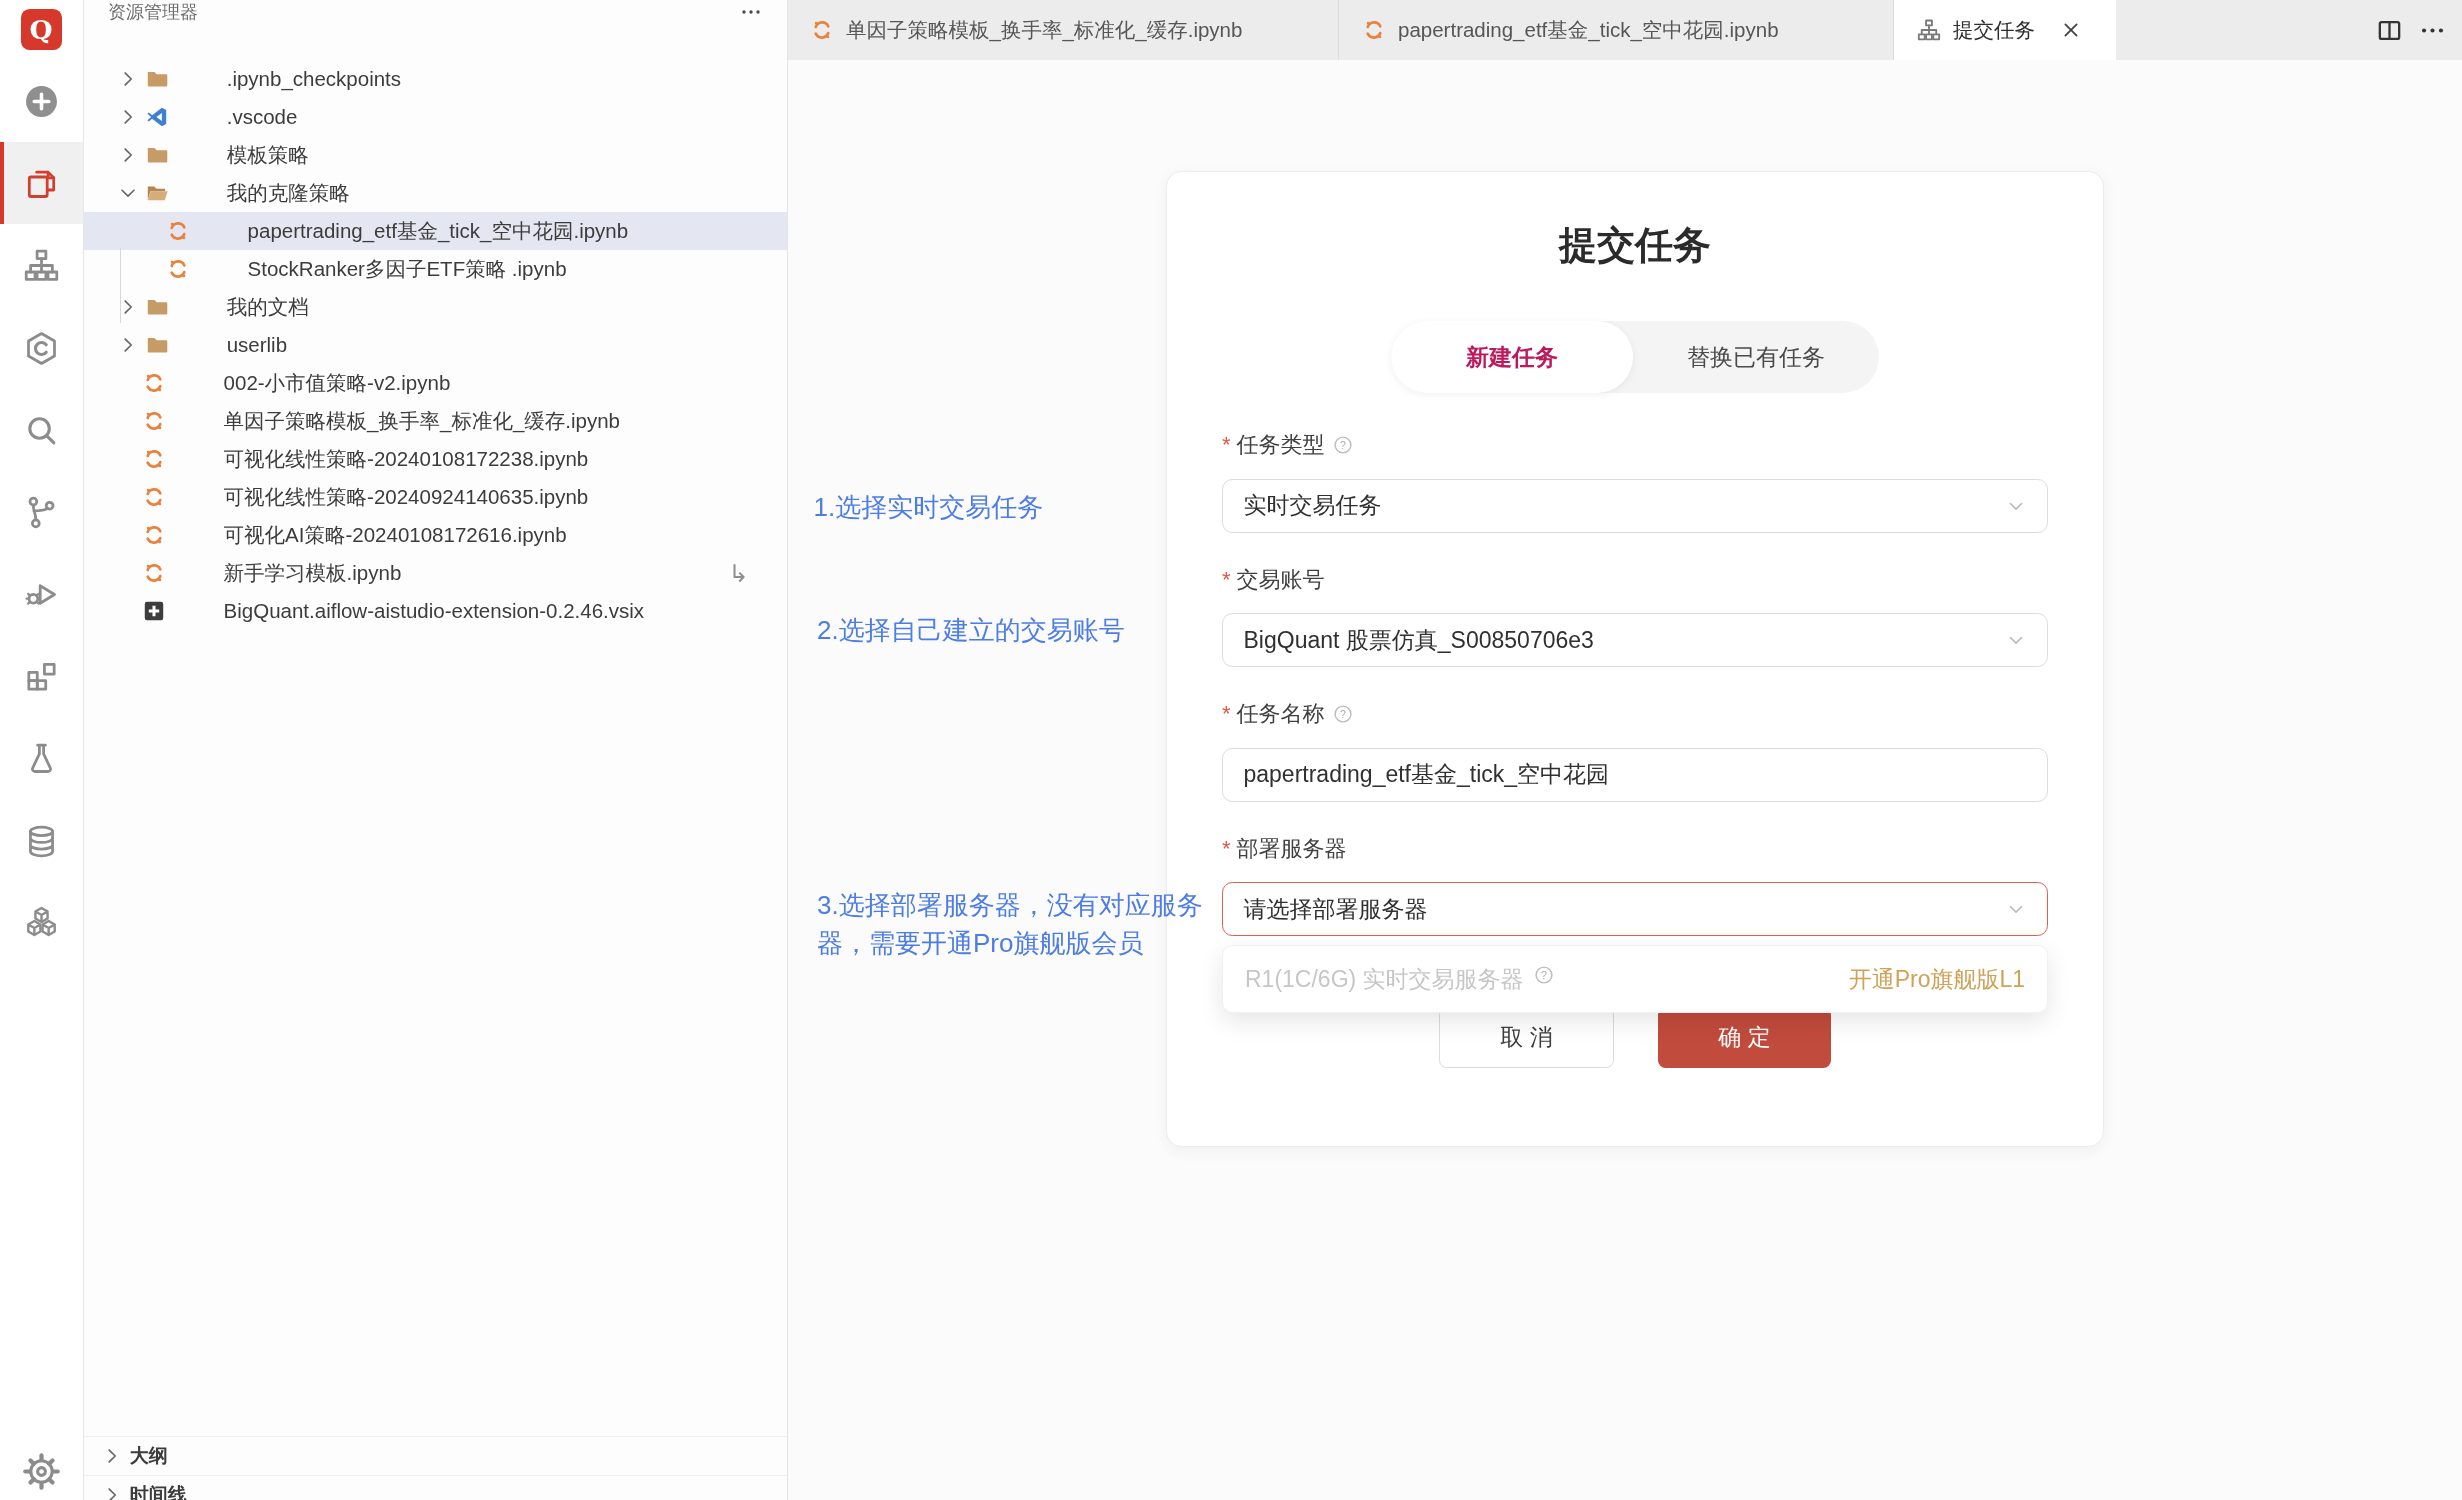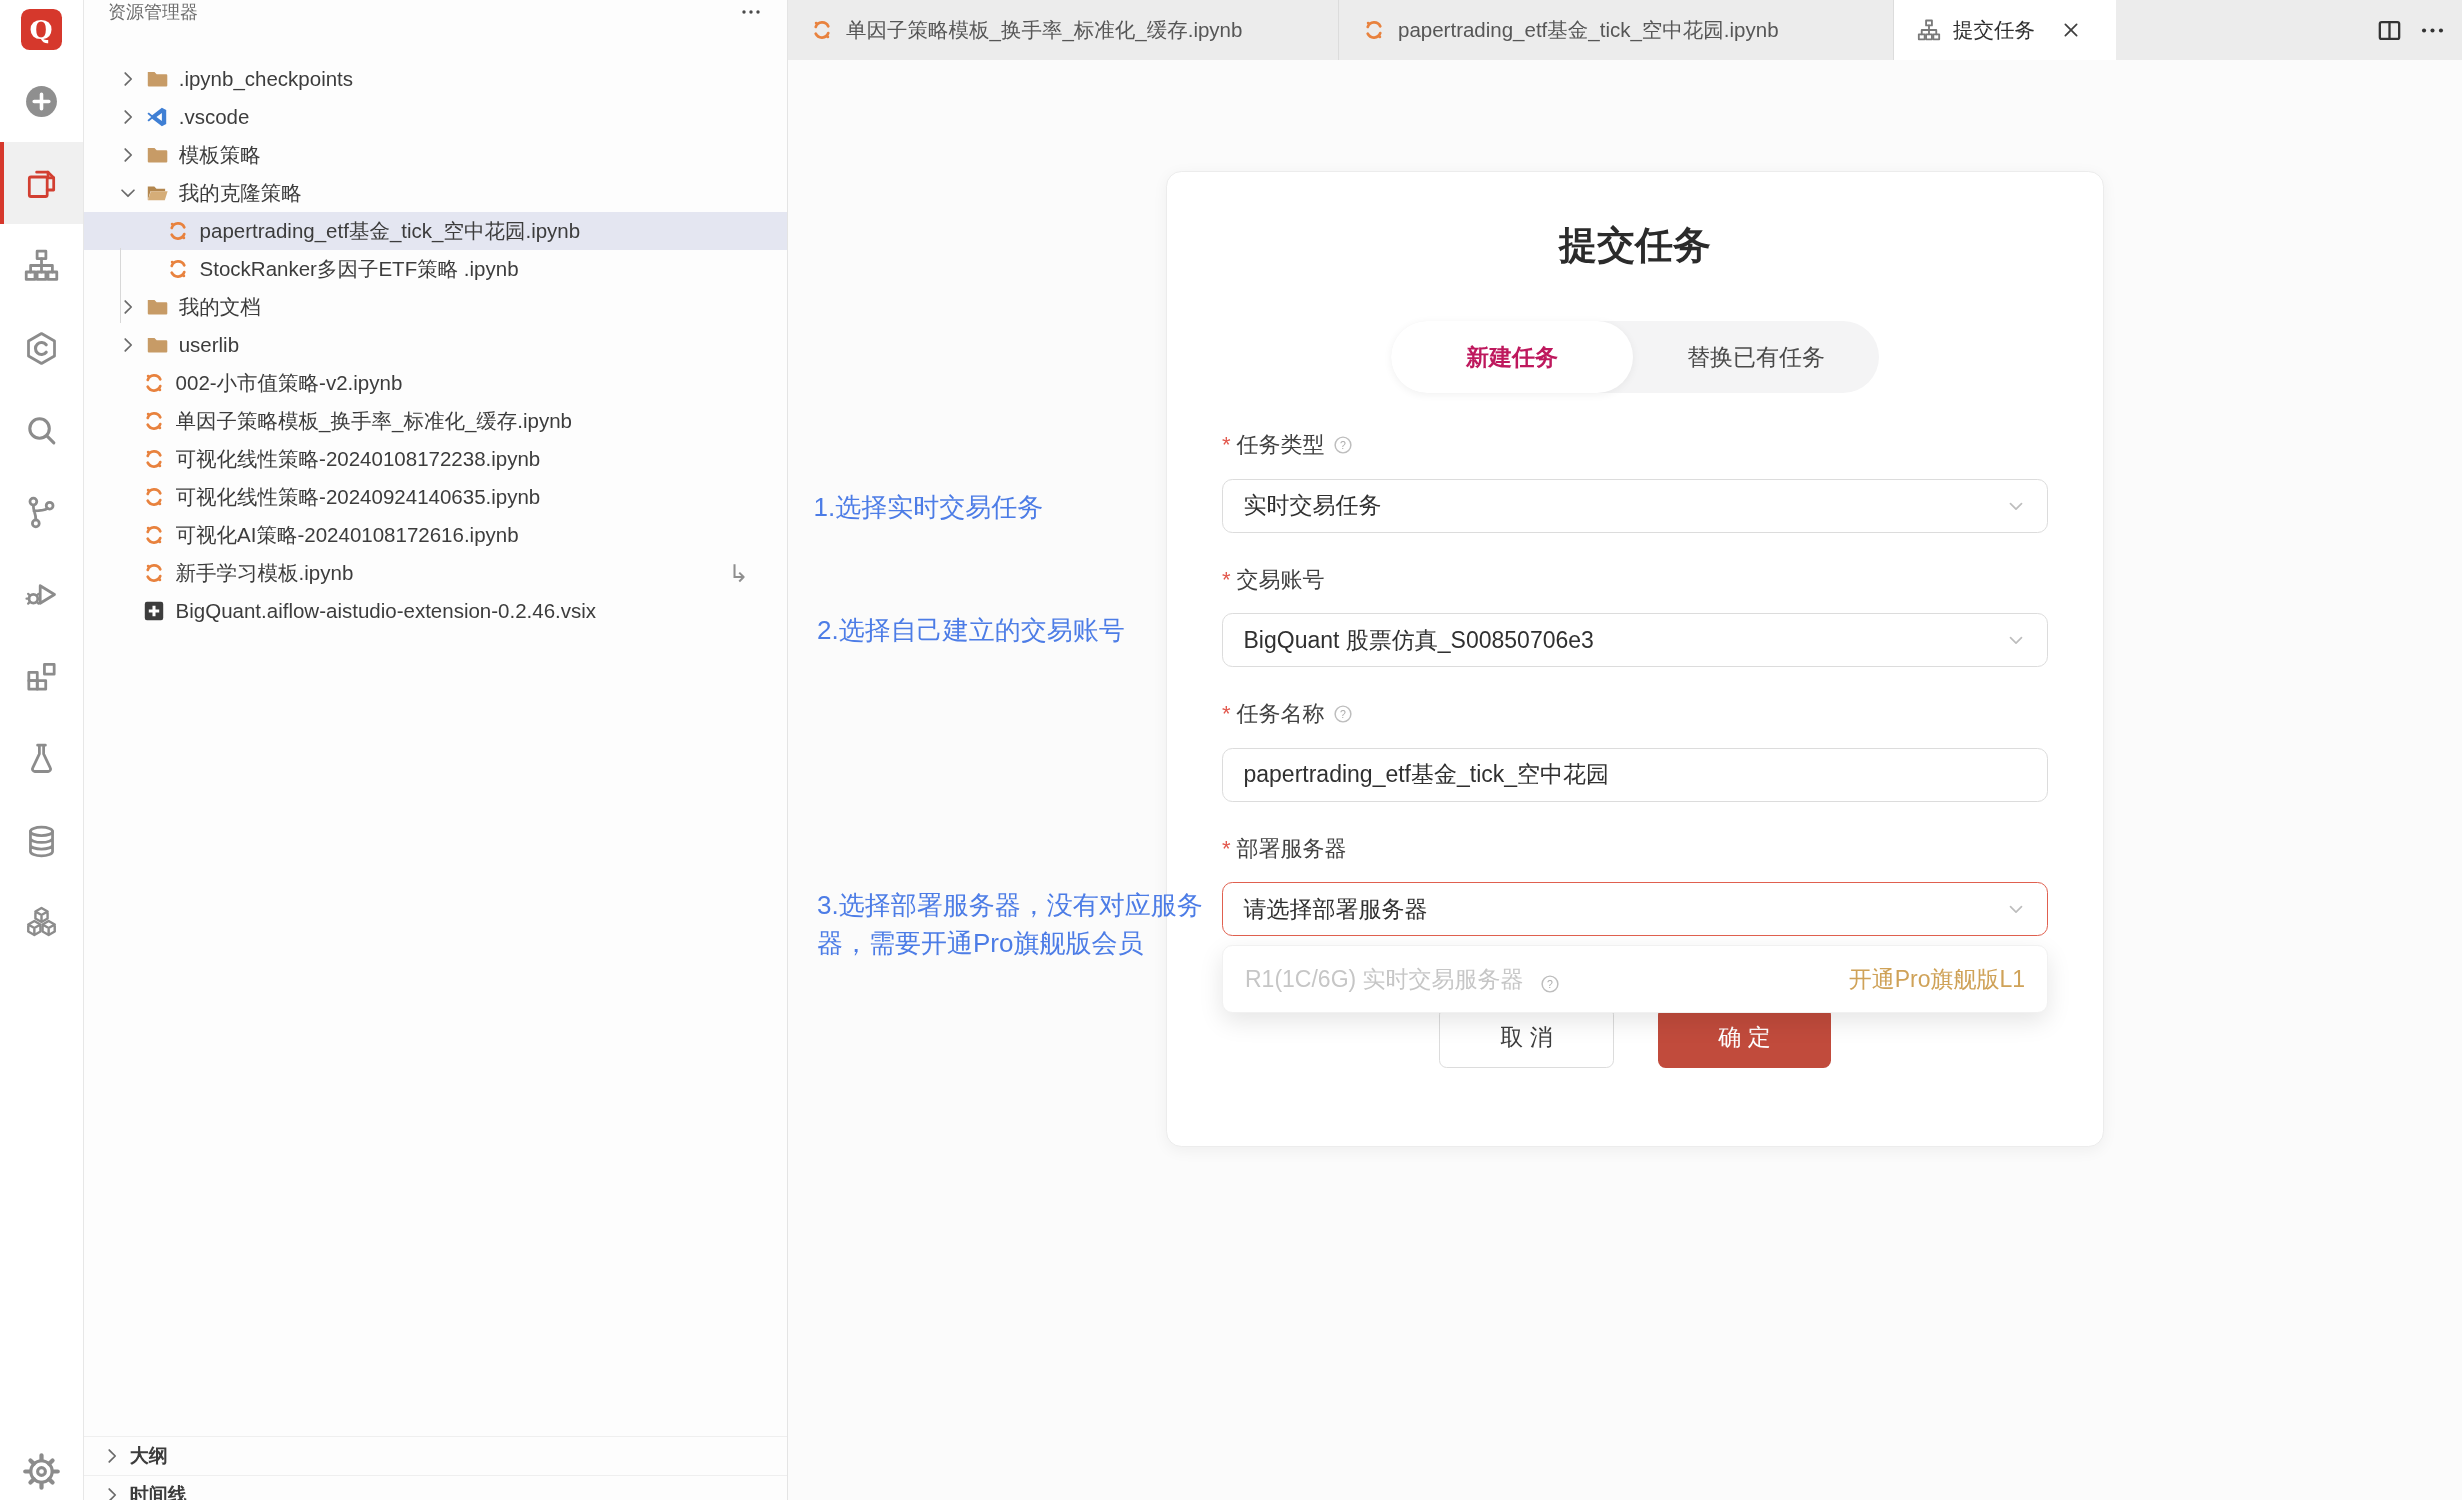--- a/index.html
+++ b/index.html
@@ -24,21 +24,21 @@
   .sidebar{position:absolute;left:84px;top:0;width:703px;height:100%;background:#fdfdfd;border-right:0.9px solid #e4e4e4;z-index:4;}
   .sb-header{position:absolute;top:0;left:0;right:0;height:55px;display:flex;align-items:flex-start;
              padding:0 24px;color:#6d6d6d;font-size:18px;}
   .sb-more{margin-left:auto;width:24px;height:24px;}
   .tree{position:absolute;top:60px;left:0;right:0;}
   .trow{position:relative;height:38px;display:flex;align-items:center;font-size:20.5px;color:#3c3c3c;box-sizing:border-box;}
   .trow.selected{background:#e4e6f1;}
   .trow.section{font-weight:700;font-size:19px;color:#383838;}
   .trow .chev{width:22px;height:22px;flex:none;}
   .trow .ficon{width:26px;height:26px;flex:none;margin-right:8.6px;}
-  .trow .tlabel{white-space:nowrap;overflow:hidden;text-overflow:ellipsis;flex:1;}
+  .trow .tlabel{white-space:nowrap;overflow:hidden;text-overflow:ellipsis;flex:1;margin-left:48px;}
   .trow .trailing{width:29px;height:29px;flex:none;margin-right:34px;color:#8f8f8f;font-size:24px;line-height:29px;text-align:center;}
   .guide{position:absolute;left:36px;width:0;border-left:1.3px solid #d8d8d8;z-index:1;}
   .sb-panels{position:absolute;left:0;right:0;bottom:-13.7px;}
   .panelrow{height:38px;display:flex;align-items:center;padding-left:17px;font-weight:700;font-size:19px;color:#3c3c3c;border-top:0.9px solid #efefef;background:#fdfdfd;}
   .panelrow .chev{width:22px;height:22px;margin-right:6.8px;}
 
   
   .tabs{position:absolute;left:787px;top:0;right:0;height:60px;background:#ececec;display:flex;z-index:3;}
   .tab{display:flex;align-items:center;gap:11px;padding:0 22px;font-size:20.5px;color:#565656;
        border-right:0.9px solid #dcdcdc;box-sizing:border-box;white-space:nowrap;overflow:hidden;}
@@ -62,21 +62,21 @@
   .flabel{height:26px;display:flex;align-items:center;font-size:22px;color:#404040;margin-bottom:20.5px;}
   .flabel .req{color:#e2574c;margin-right:6px;}
   .flabel .q{margin-left:7.7px;width:22px;height:22px;}
   .fctrl{height:54px;border:1.3px solid #dcdcdc;border-radius:10.3px;display:flex;align-items:center;
          padding:0 20.5px;font-size:23px;color:#303030;margin-bottom:34px;box-sizing:border-box;background:#fff;}
   .fctrl.error{border-color:#e0604f;}
   .fctrl .selchev{margin-left:auto;width:22px;height:22px;}
   .dd{position:absolute;left:55px;right:55px;top:773px;height:68px;background:#fff;border:0.9px solid #f1f1f1;
       border-radius:10.3px;box-shadow:0 8.6px 24px rgba(0,0,0,.10);display:flex;align-items:center;
       padding:0 22px;box-sizing:border-box;z-index:3;}
-  .dd-option{display:flex;align-items:flex-end;gap:15px;font-size:23px;color:#c6c6c6;}
+  .dd-option{display:flex;align-items:flex-start;gap:9px;font-size:23px;color:#c6c6c6;}
   .dd-option .q{width:22px;height:22px;}
   .dd-link{margin-left:auto;font-size:23px;color:#cfa258;}
   .btns{position:absolute;left:0;right:0;top:835px;display:flex;justify-content:center;gap:44px;}
   .btn{height:61px;border-radius:7.7px;display:flex;align-items:center;justify-content:center;font-size:23px;box-sizing:border-box;}
   .btn.cancel{width:175px;background:#fff;border:1.3px solid #dcdcdc;color:#3d3d3d;}
   .btn.ok{width:173px;background:#c14b3c;color:#fff;}
   .ann{position:absolute;font-size:26px;line-height:38px;color:#4c7ce6;white-space:nowrap;}
   .ann.wrap{white-space:normal;}
 </style>
 </head>

